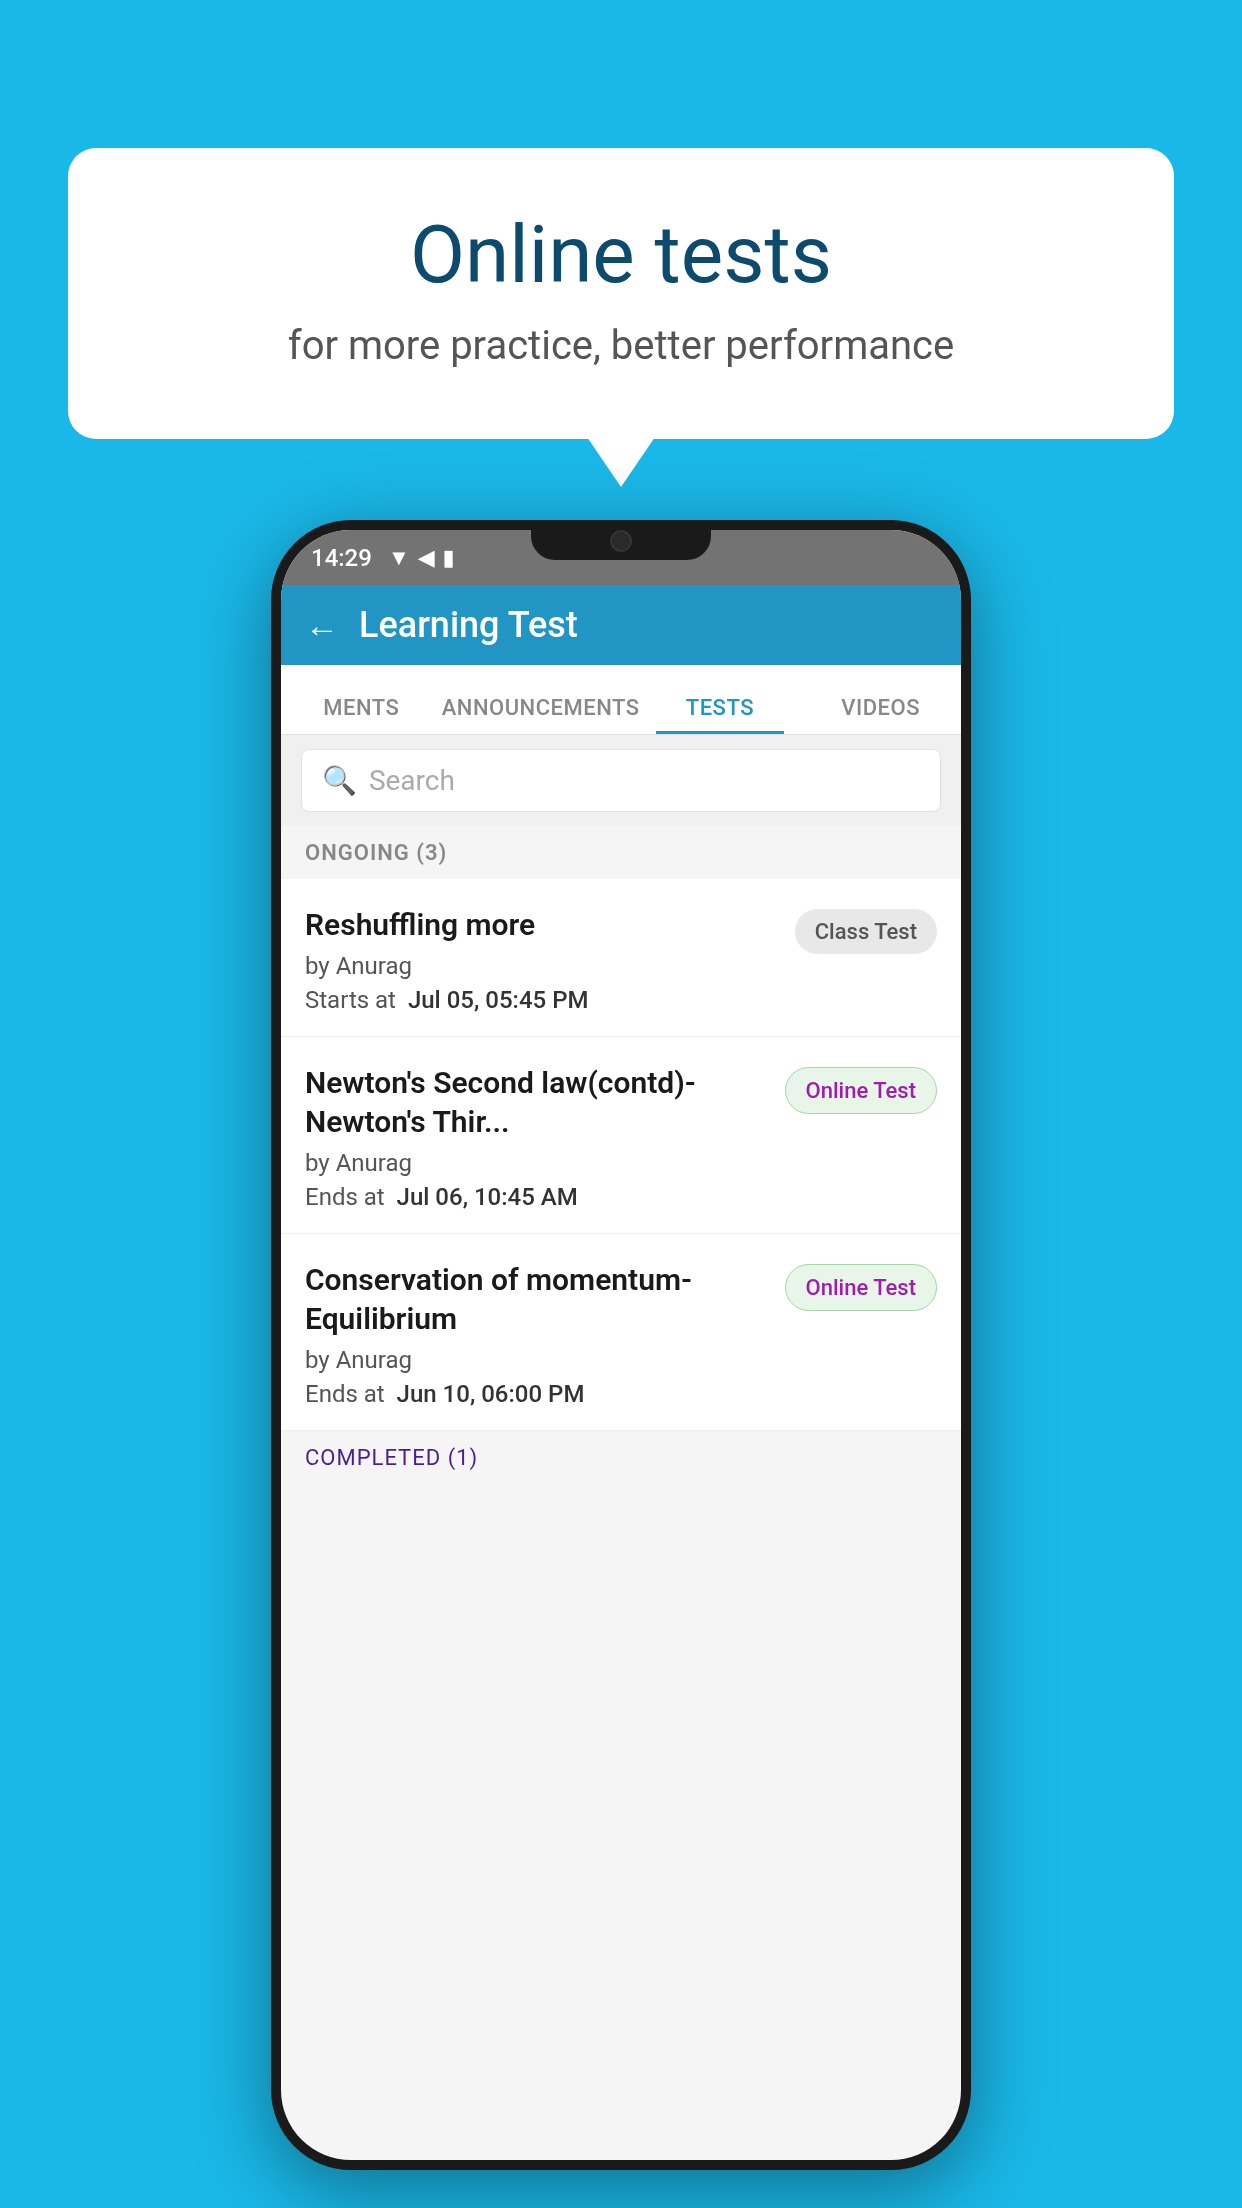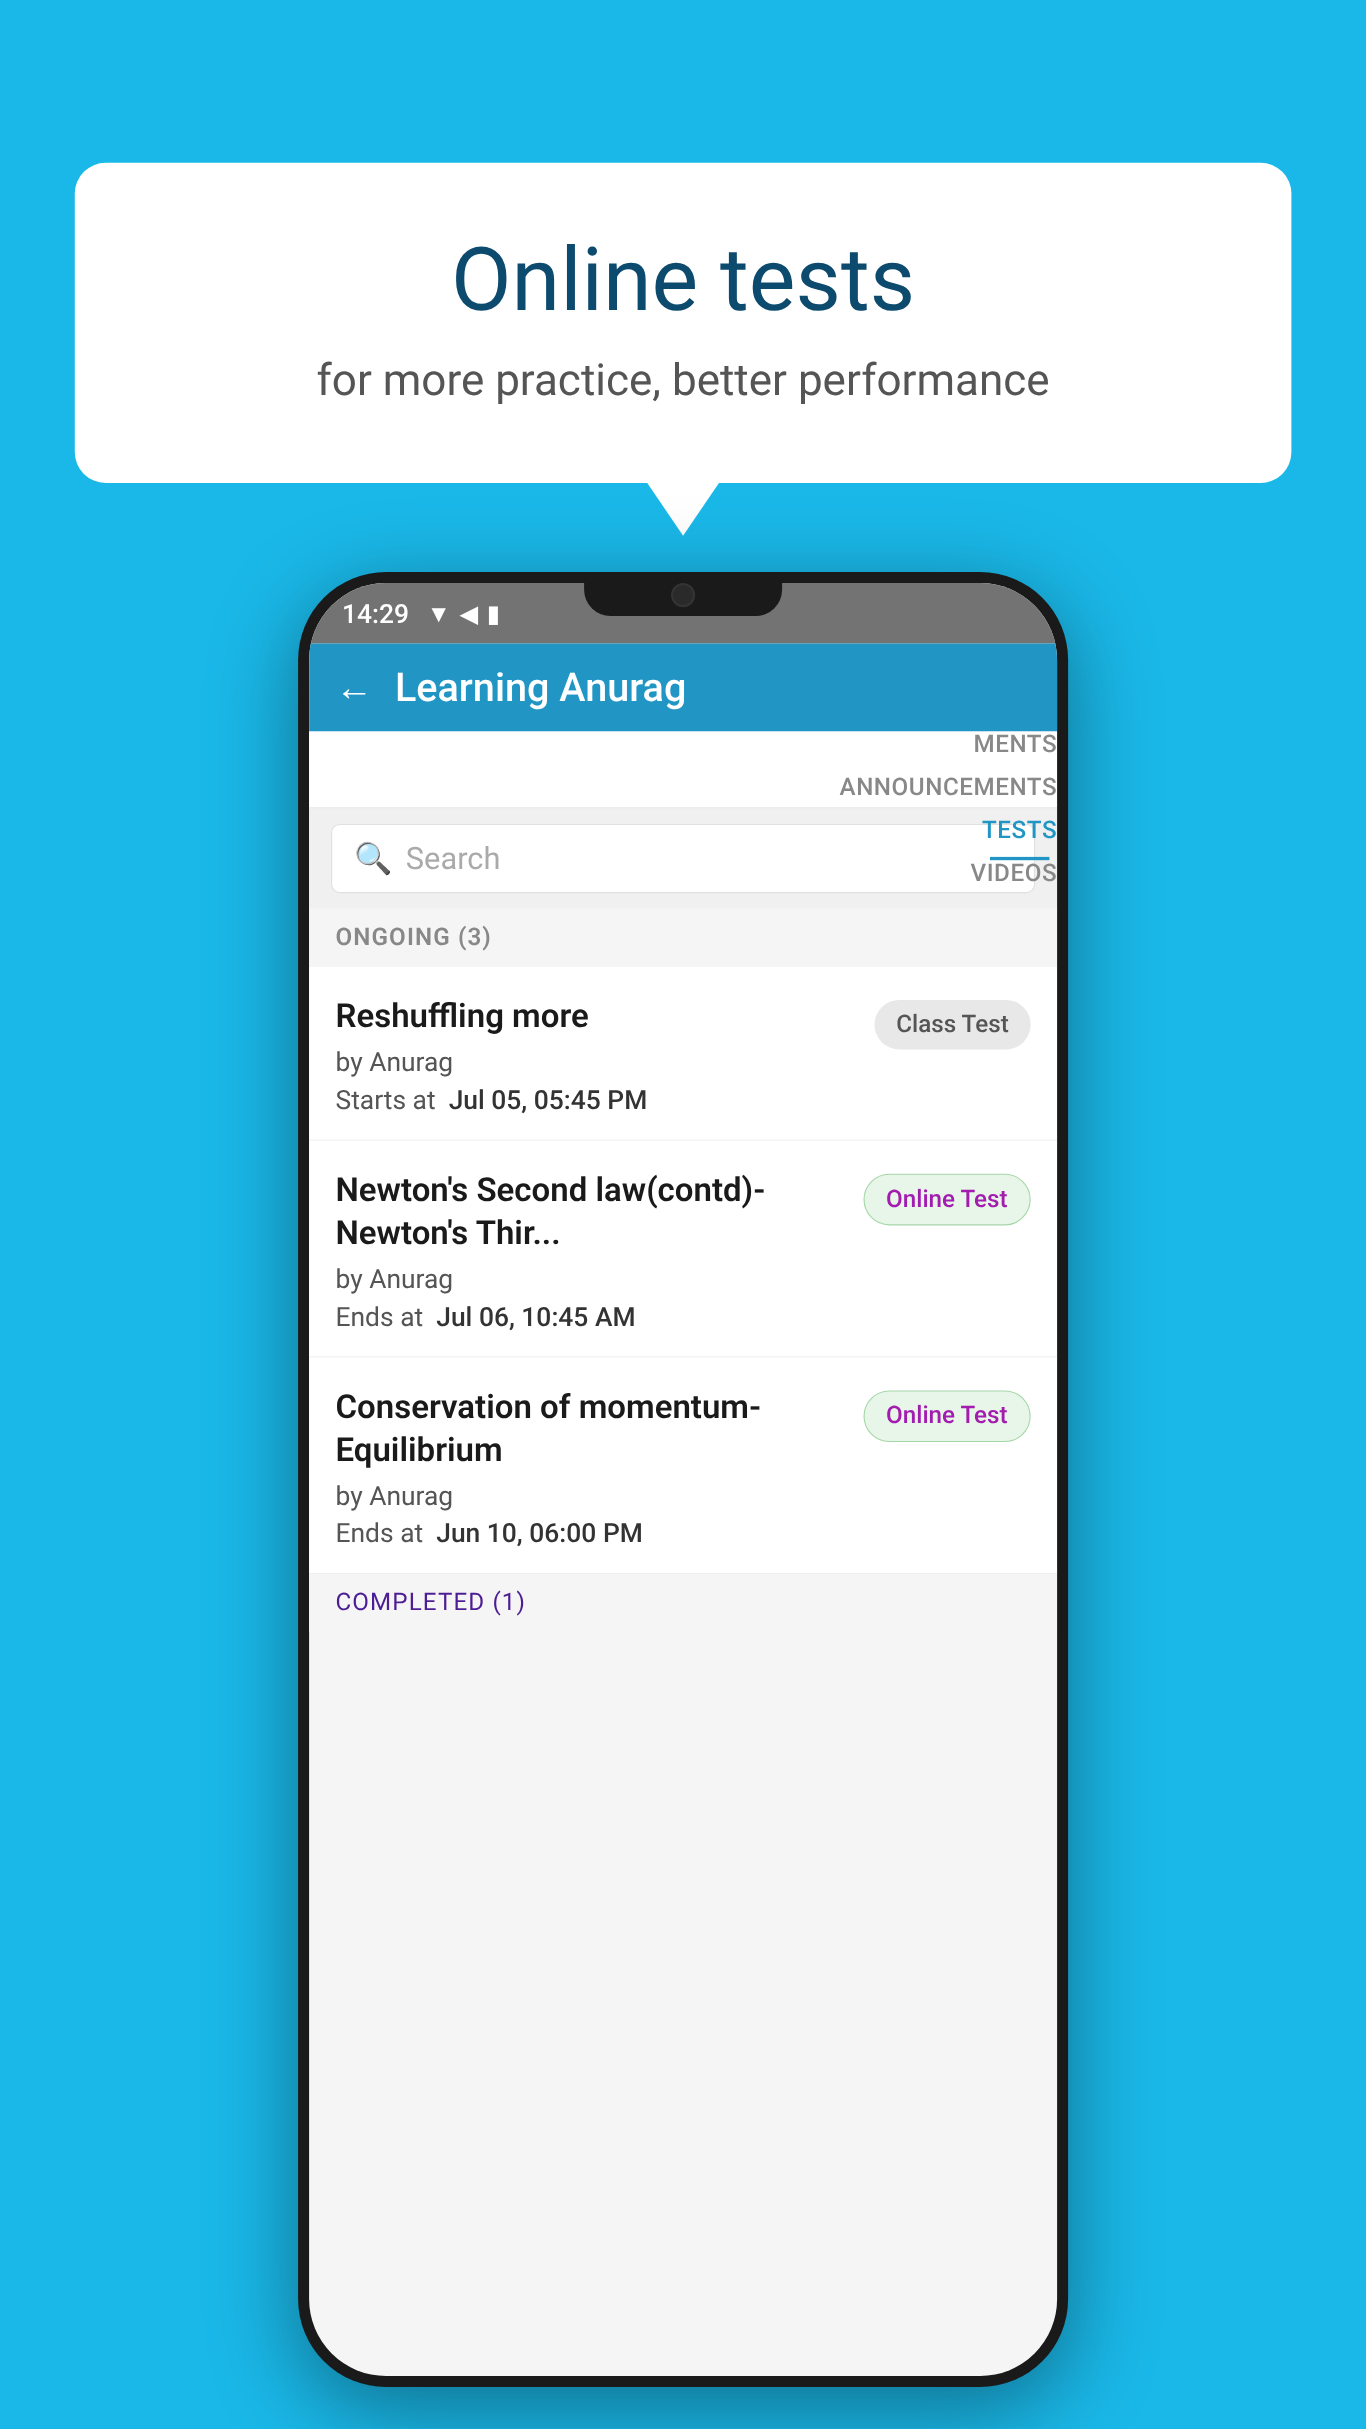--- a/index.html
+++ b/index.html
@@ -162,21 +162,20 @@
       font-weight: 500;
     }
 
     
     .tabs-bar {
       background: #fff;
       display: flex;
       border-bottom: 1px solid #e0e0e0;
       height: 70px;
       align-items: flex-end;
-      flex-direction: column;
     }
 
     .tab {
       flex: 1;
       text-align: center;
       padding-bottom: 14px;
       font-size: 22px;
       color: #888;
       font-weight: 500;
       letter-spacing: 0.5px;
@@ -327,21 +326,21 @@
         <span class="status-time">14:29</span>
         <div class="status-icons">
           <span>▼</span>
           <span>◀</span>
           <span>▮</span>
         </div>
       </div>
 
       <div class="app-header">
         <span class="back-arrow">←</span>
-        <span class="app-title">Learning Anurag</span>
+        <span class="app-title">Learning Test</span>
       </div>
 
       <div class="tabs-bar">
         <div class="tab">MENTS</div>
         <div class="tab">ANNOUNCEMENTS</div>
         <div class="tab active">TESTS</div>
         <div class="tab">VIDEOS</div>
       </div>
 
       <div class="search-bar">

